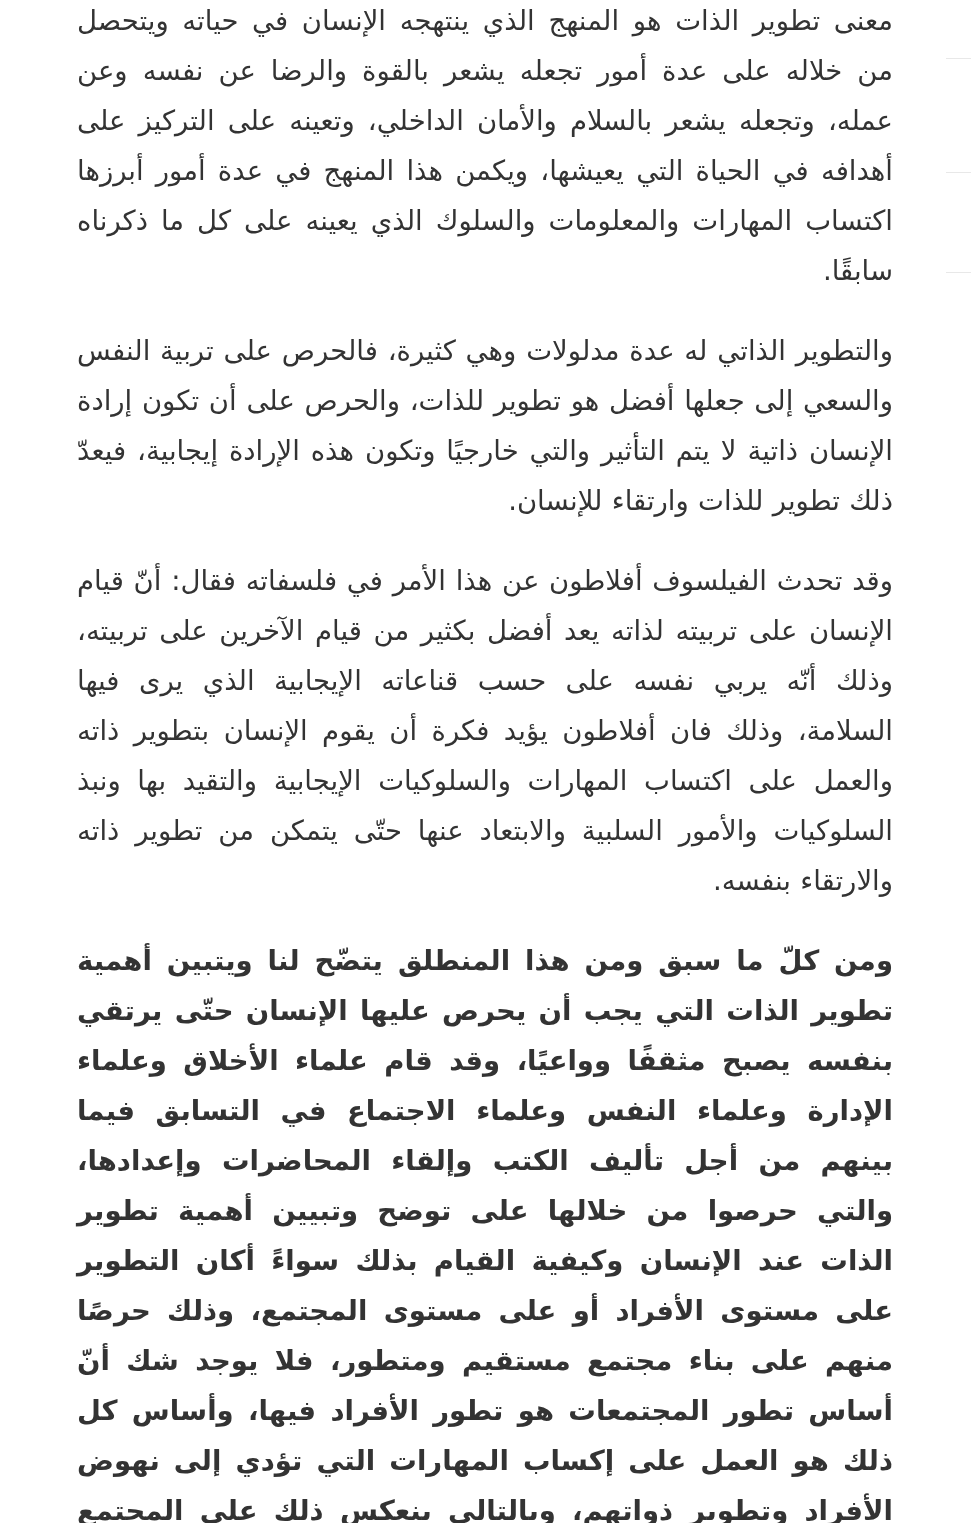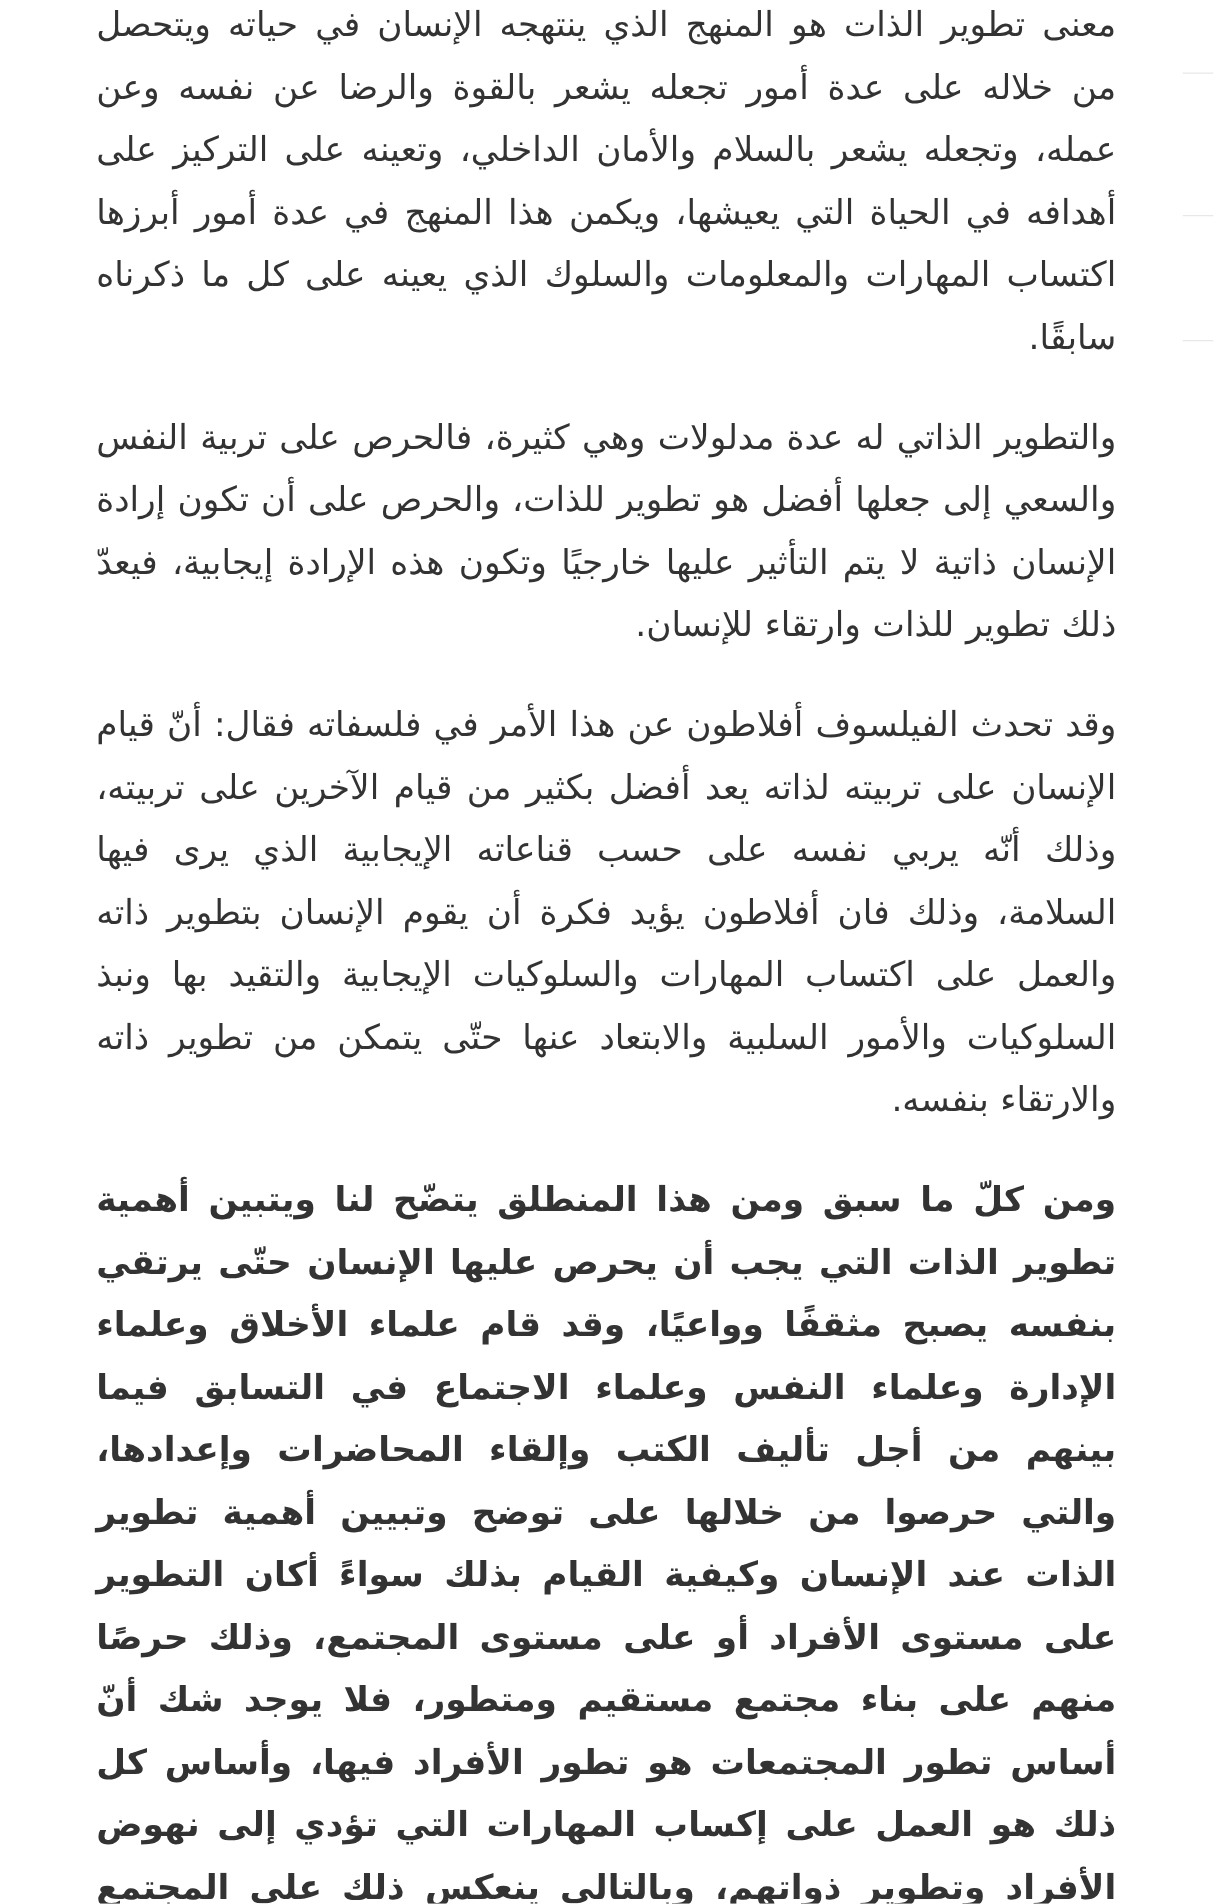--- a/index.html
+++ b/index.html
@@ -91,21 +91,21 @@
     text-indent: 0;
   }
 </style>
 </head>
 <body>
 
 <div id="page">
 
   <article id="article">
     <p>معنى تطوير الذات هو المنهج الذي ينتهجه الإنسان في حياته ويتحصل من خلاله على عدة أمور تجعله يشعر بالقوة والرضا عن نفسه وعن عمله، وتجعله يشعر بالسلام والأمان الداخلي، وتعينه على التركيز على أهدافه في الحياة التي يعيشها، ويكمن هذا المنهج في عدة أمور أبرزها اكتساب المهارات والمعلومات والسلوك الذي يعينه على كل ما ذكرناه سابقًا.</p>
-    <p>والتطوير الذاتي له عدة مدلولات وهي كثيرة، فالحرص على تربية النفس والسعي إلى جعلها أفضل هو تطوير للذات، والحرص على أن تكون إرادة الإنسان ذاتية لا يتم التأثير عليها خارجيًا وتكون هذه الإرادة إيجابية، فيعدّ ذلك تطوير للذات وارتقاء للإنسان.</p>
+    <p>والتطوير الذاتي له عدة مدلولات وهي كثيرة، فالحرص على تربية النفس والسعي إلى جعلها أفضل هو تطوير للذات، والحرص على أن تكون إرادة الإنسان ذاتية لا يتم التأثير والتي خارجيًا وتكون هذه الإرادة إيجابية، فيعدّ ذلك تطوير للذات وارتقاء للإنسان.</p>
     <p>وقد تحدث الفيلسوف أفلاطون عن هذا الأمر في فلسفاته فقال: أنّ قيام الإنسان على تربيته لذاته يعد أفضل بكثير من قيام الآخرين على تربيته، وذلك أنّه يربي نفسه على حسب قناعاته الإيجابية الذي يرى فيها السلامة، وذلك فان أفلاطون يؤيد فكرة أن يقوم الإنسان بتطوير ذاته والعمل على اكتساب المهارات والسلوكيات الإيجابية والتقيد بها ونبذ السلوكيات والأمور السلبية والابتعاد عنها حتّى يتمكن من تطوير ذاته والارتقاء بنفسه.</p>
     <p>ومن كلّ ما سبق ومن هذا المنطلق يتضّح لنا ويتبين أهمية تطوير الذات التي يجب أن يحرص عليها الإنسان حتّى يرتقي بنفسه يصبح مثقفًا وواعيًا، وقد قام علماء الأخلاق وعلماء الإدارة وعلماء النفس وعلماء الاجتماع في التسابق فيما بينهم من أجل تأليف الكتب وإلقاء المحاضرات وإعدادها، والتي حرصوا من خلالها على توضح وتبيين أهمية تطوير الذات عند الإنسان وكيفية القيام بذلك سواءً أكان التطوير على مستوى الأفراد أو على مستوى المجتمع، وذلك حرصًا منهم على بناء مجتمع مستقيم ومتطور، فلا يوجد شك أنّ أساس تطور المجتمعات هو تطور الأفراد فيها، وأساس كل ذلك هو العمل على إكساب المهارات التي تؤدي إلى نهوض الأفراد وتطوير ذواتهم، وبالتالي ينعكس ذلك على المجتمع ككل،</p>
   </article>
 
   <aside id="side-panel">
     <div class="panel-divider d1"></div>
     <a class="panel-link" href="#"></a>
     <div class="panel-divider d2"></div>
     <div class="panel-divider d3"></div>
   </aside>

